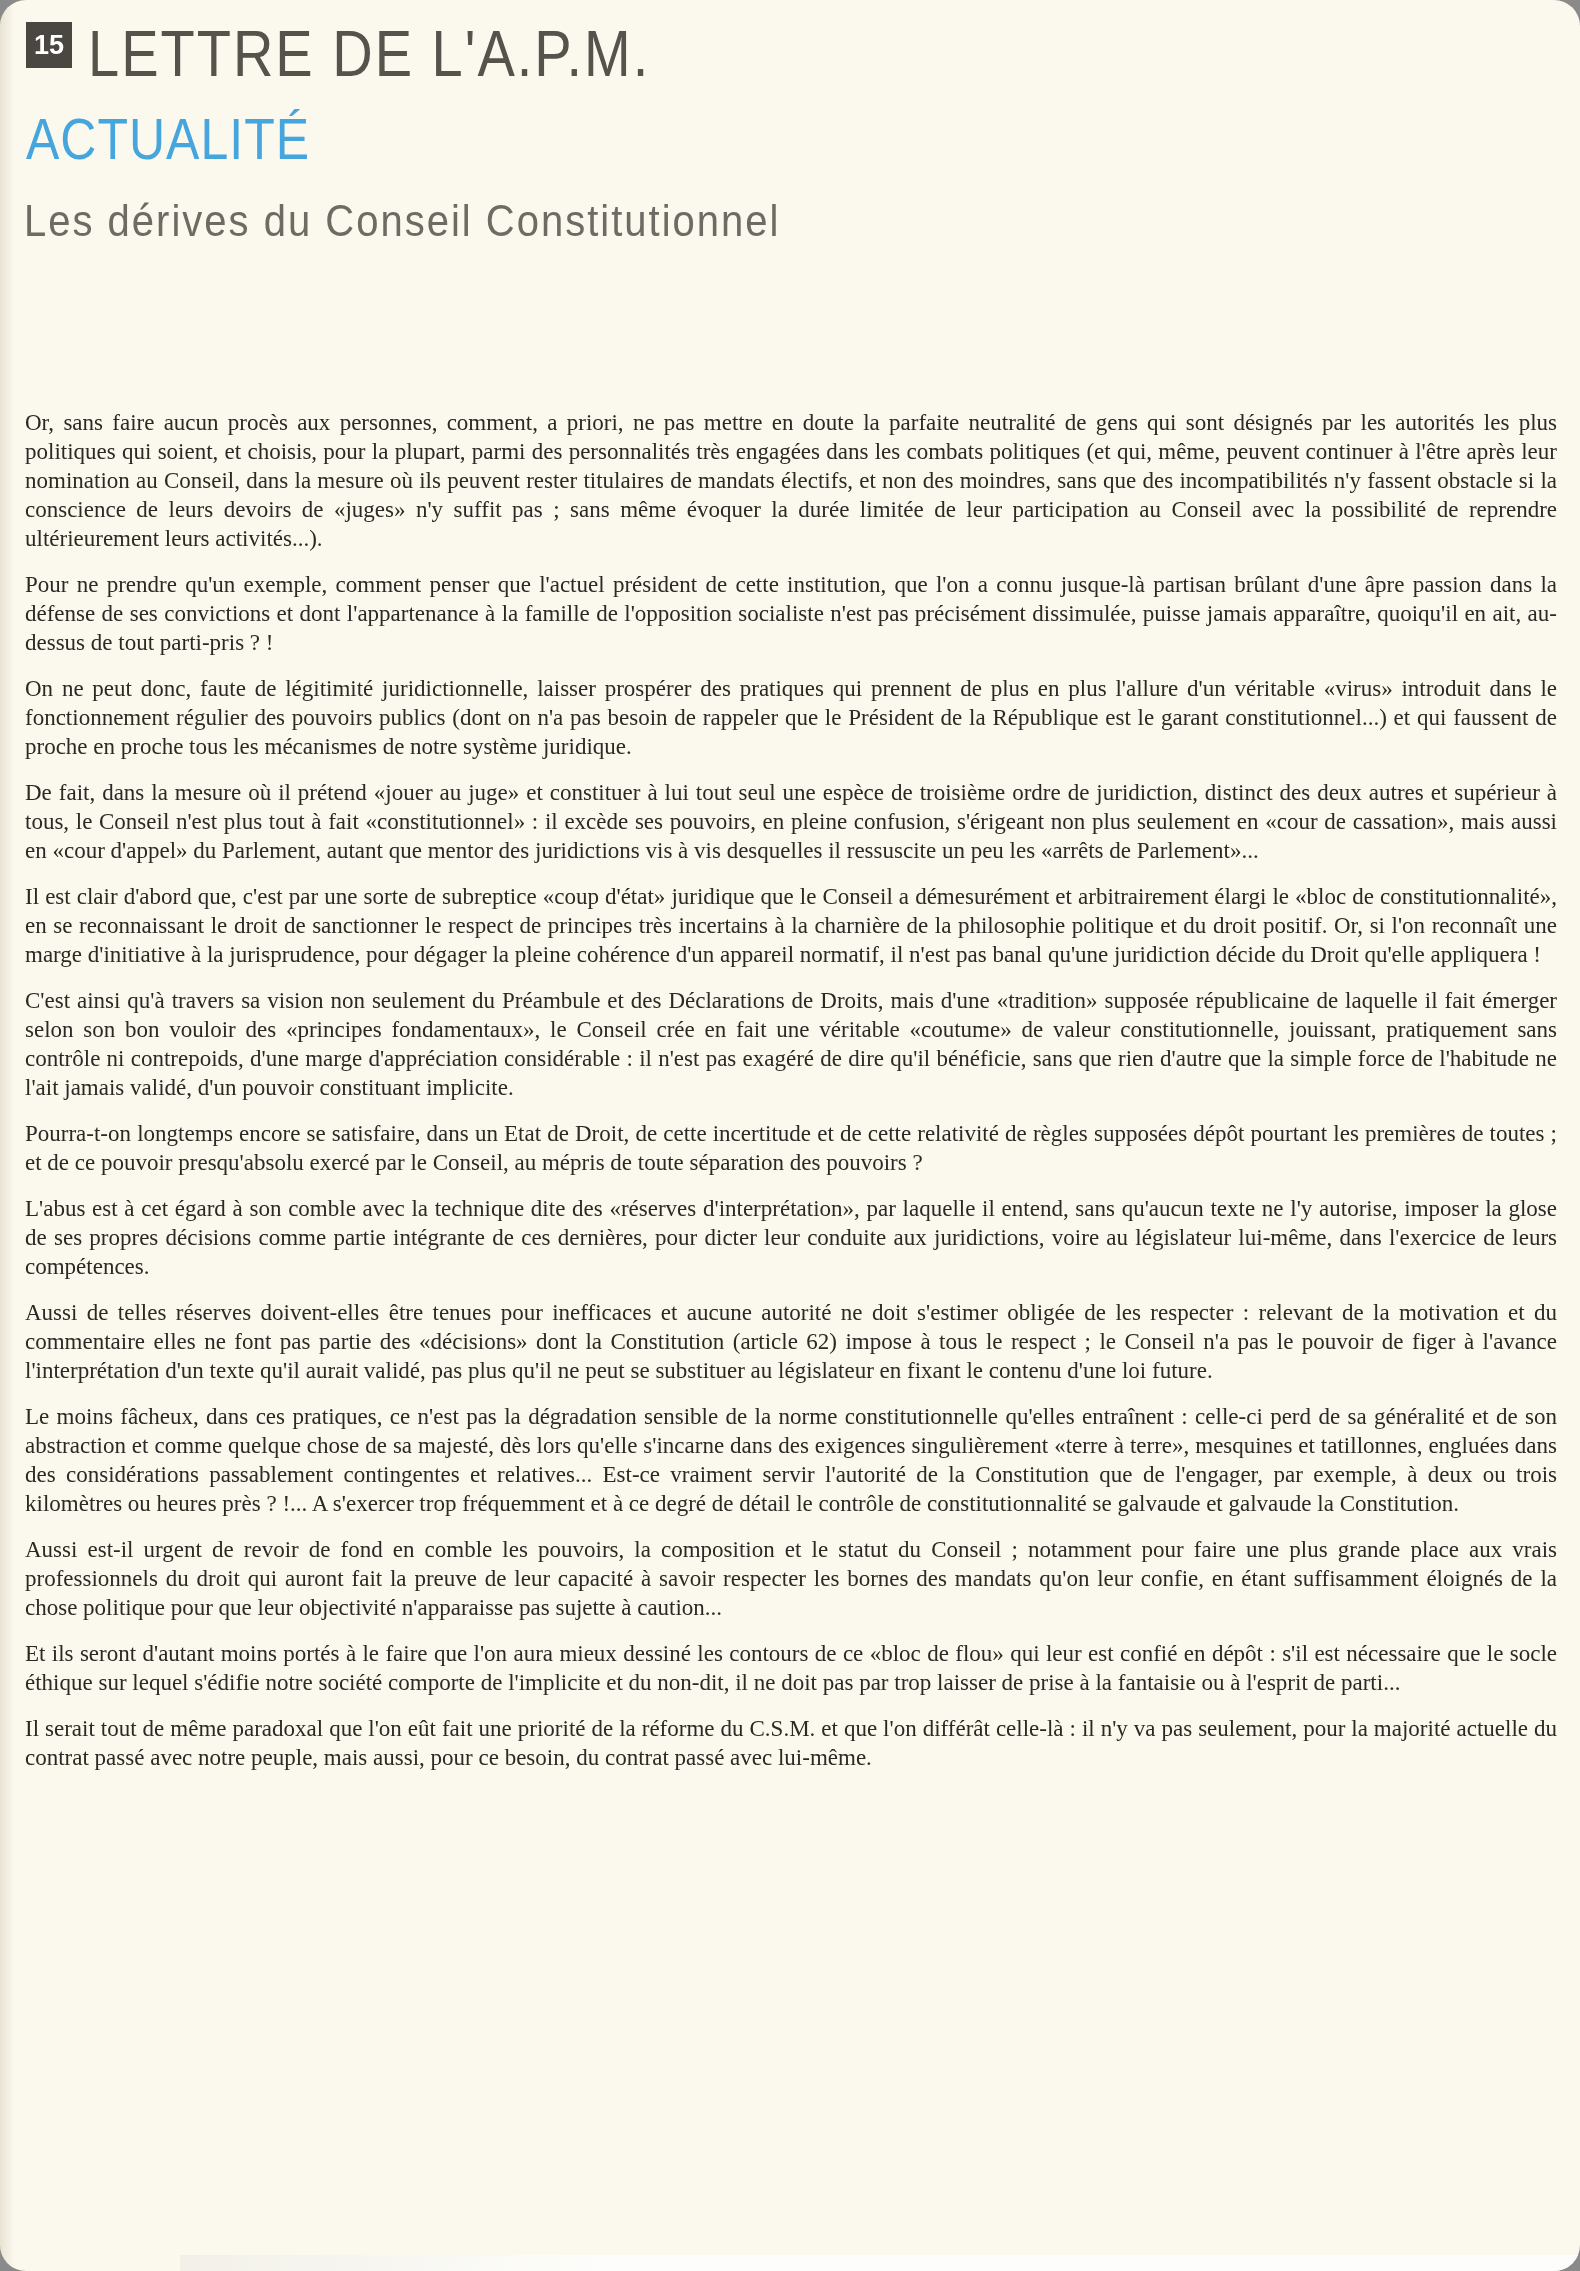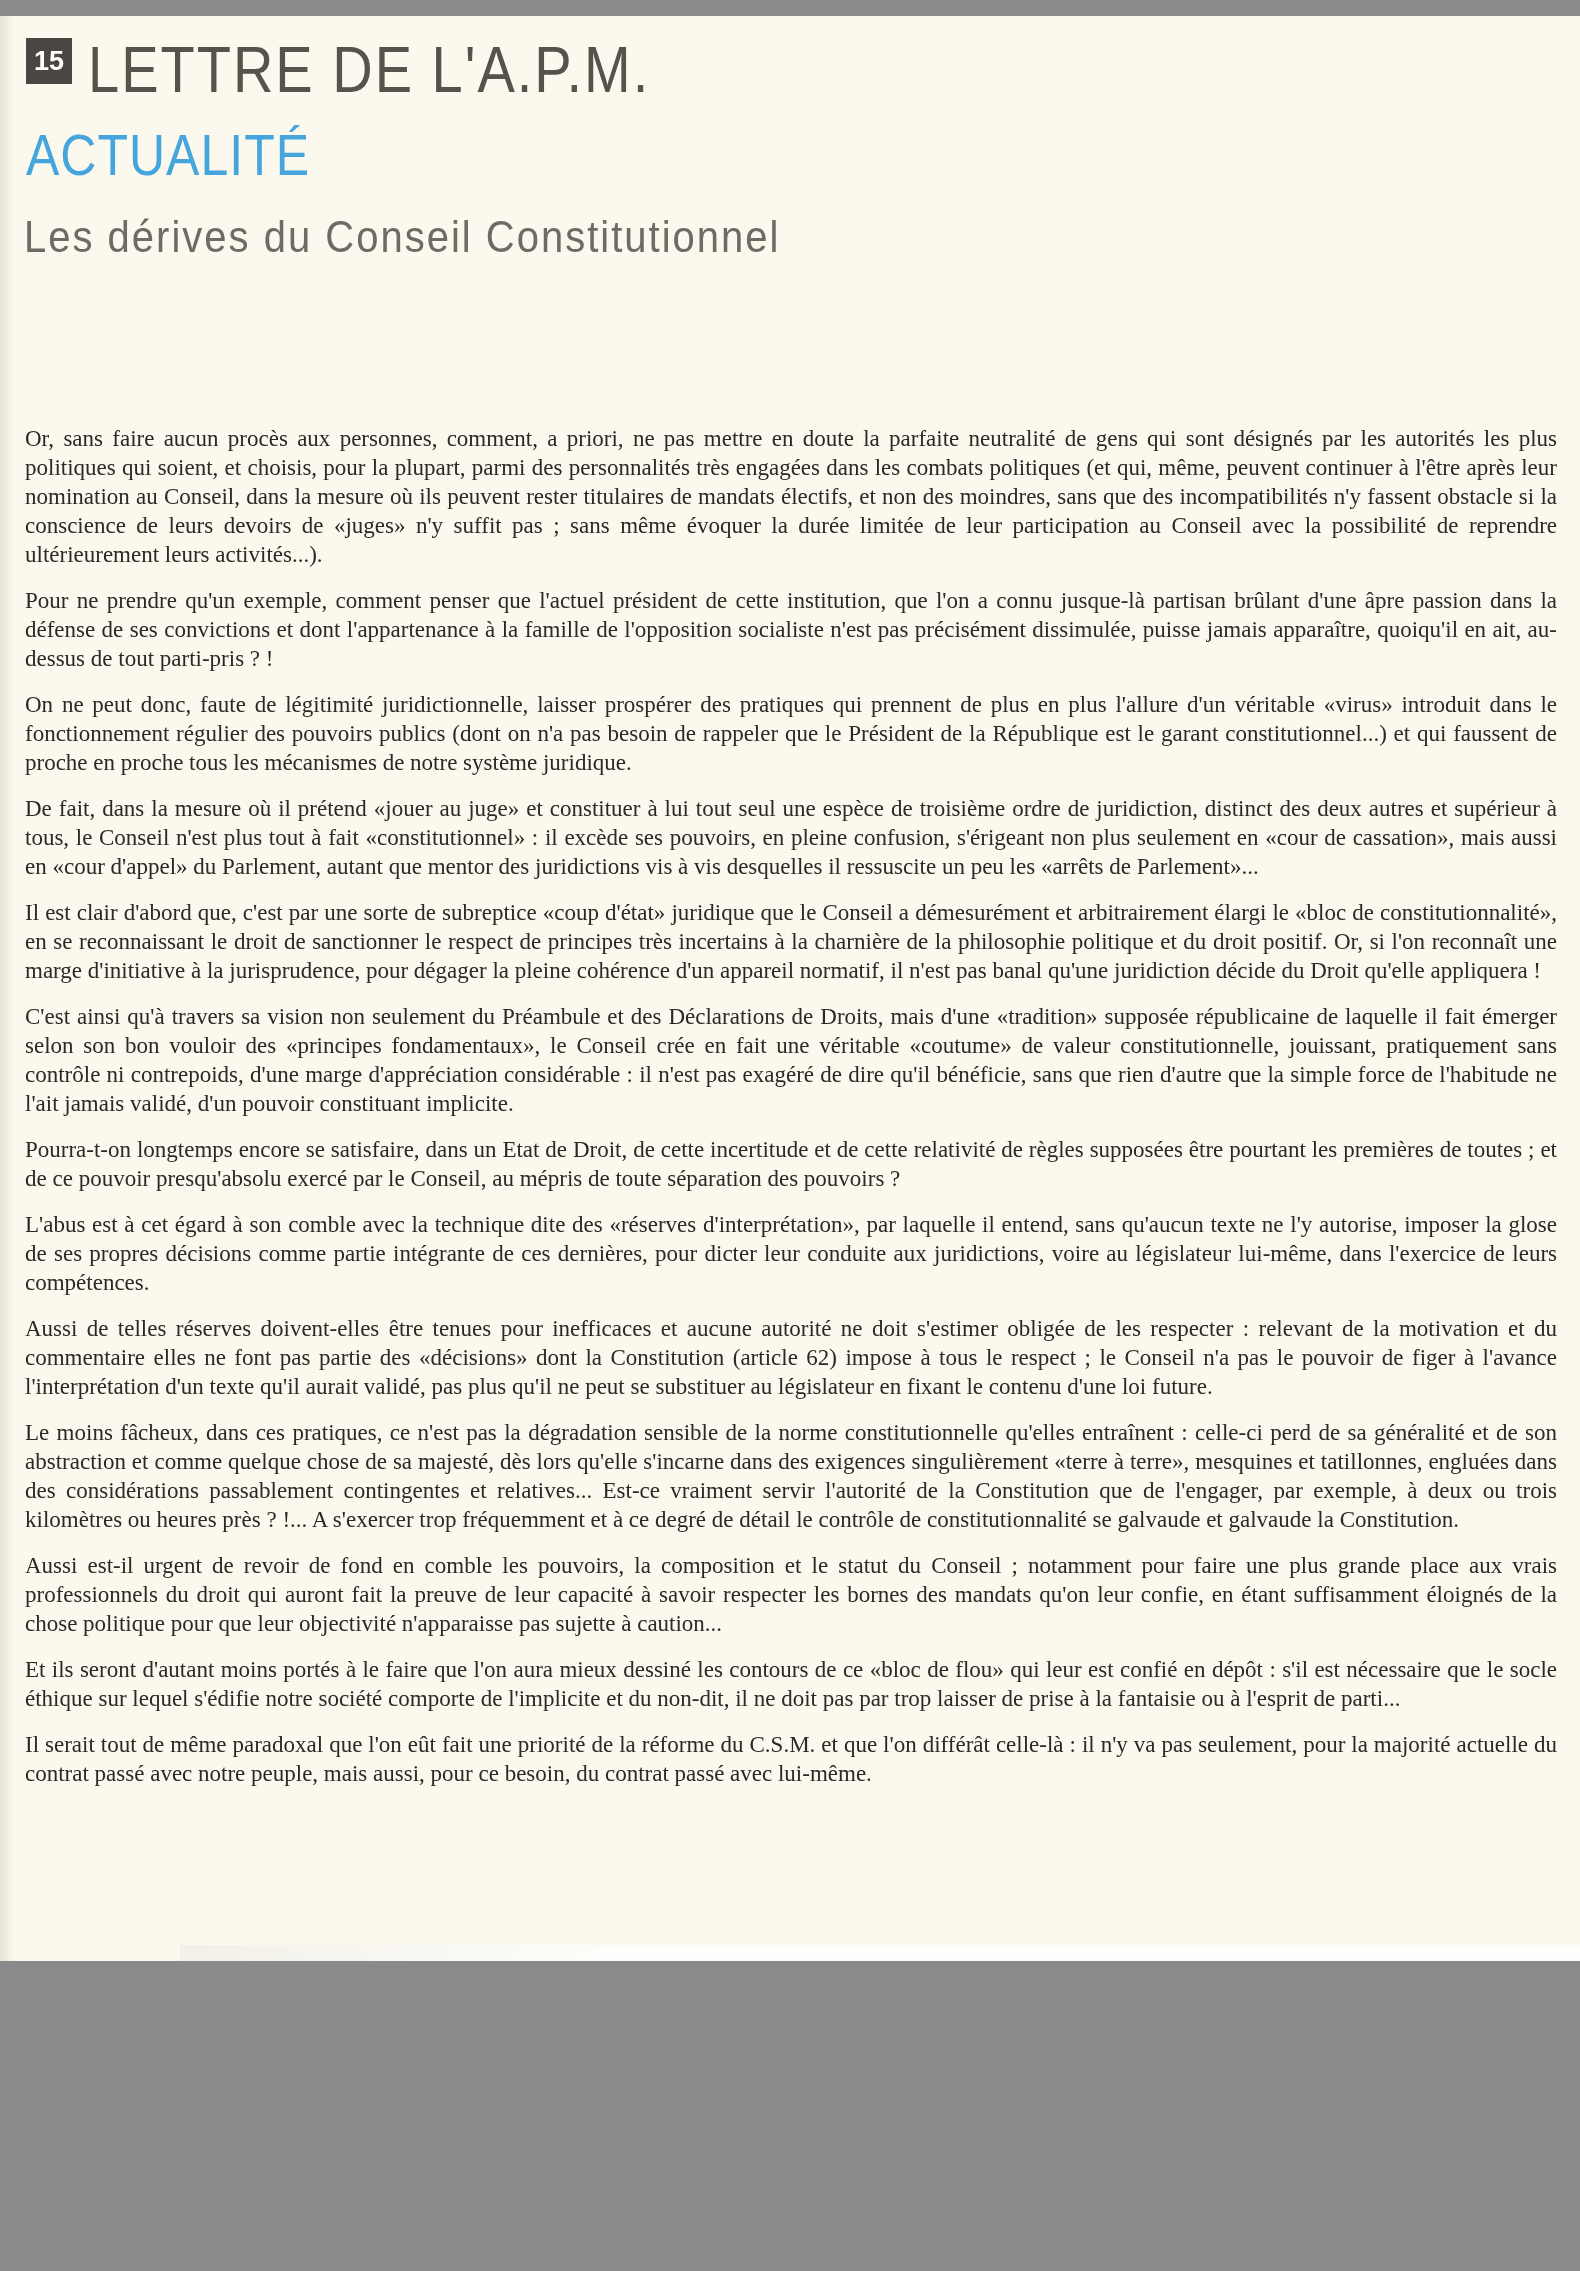--- a/index.html
+++ b/index.html
@@ -1,25 +1,26 @@
 <!DOCTYPE html>
 <html lang="fr"><head>
 <meta charset="utf-8">
 <title>Lettre de l'A.P.M. — Actualité</title>
 <style>
   html, body { margin: 0; padding: 0; }
   body { background: #8a8a8a; }
   .page {
     position: relative;
     width: 1580px;
-    height: 1945px;
-    margin: 16px auto;
+    height: 2271px;
+    margin: 0 auto;
     background: #FBF8EE;
     overflow: hidden;
     box-sizing: border-box;
+    border-radius: 26px;
   }
   
   .scan-shadow-left {
     position: absolute; left: 0; top: 0; bottom: 0; width: 14px;
     background: linear-gradient(to right, rgba(190,178,145,0.30), rgba(190,178,145,0));
     pointer-events: none;
   }
   .scan-strip-bottom {
     position: absolute; left: 180px; right: 0; bottom: 0; height: 16px;
     background: linear-gradient(to right, #F2F0E8, #FDFDFB 30%, #FDFDFB);
@@ -109,21 +110,21 @@
 
   <h3 class="article-title">Les dérives du Conseil Constitutionnel</h3>
 
   <main class="article-body">
     <p>Or, sans faire aucun procès aux personnes, comment, a priori, ne pas mettre en doute la parfaite neutralité de gens qui sont désignés par les autorités les plus politiques qui soient, et choisis, pour la plupart, parmi des personnalités très engagées dans les combats politiques (et qui, même, peuvent continuer à l'être après leur nomination au Conseil, dans la mesure où ils peuvent rester titulaires de mandats électifs, et non des moindres, sans que des incompatibilités n'y fassent obstacle si la conscience de leurs devoirs de «juges» n'y suffit pas ; sans même évoquer la durée limitée de leur participation au Conseil avec la possibilité de reprendre ultérieurement leurs activités...).</p>
     <p>Pour ne prendre qu'un exemple, comment penser que l'actuel président de cette institution, que l'on a connu jusque-là partisan brûlant d'une âpre passion dans la défense de ses convictions et dont l'appartenance à la famille de l'opposition socialiste n'est pas précisément dissimulée, puisse jamais apparaître, quoiqu'il en ait, au-dessus de tout parti-pris ? !</p>
     <p>On ne peut donc, faute de légitimité juridictionnelle, laisser prospérer des pratiques qui prennent de plus en plus l'allure d'un véritable «virus» introduit dans le fonctionnement régulier des pouvoirs publics (dont on n'a pas besoin de rappeler que le Président de la République est le garant constitutionnel...) et qui faussent de proche en proche tous les mécanismes de notre système juridique.</p>
     <p>De fait, dans la mesure où il prétend «jouer au juge» et constituer à lui tout seul une espèce de troisième ordre de juridiction, distinct des deux autres et supérieur à tous, le Conseil n'est plus tout à fait «constitutionnel» : il excède ses pouvoirs, en pleine confusion, s'érigeant non plus seulement en «cour de cassation», mais aussi en «cour d'appel» du Parlement, autant que mentor des juridictions vis à vis desquelles il ressuscite un peu les «arrêts de Parlement»...</p>
     <p>Il est clair d'abord que, c'est par une sorte de subreptice «coup d'état» juridique que le Conseil a démesurément et arbitrairement élargi le «bloc de constitutionnalité», en se reconnaissant le droit de sanctionner le respect de principes très incertains à la charnière de la philosophie politique et du droit positif. Or, si l'on reconnaît une marge d'initiative à la jurisprudence, pour dégager la pleine cohérence d'un appareil normatif, il n'est pas banal qu'une juridiction décide du Droit qu'elle appliquera !</p>
     <p>C'est ainsi qu'à travers sa vision non seulement du Préambule et des Déclarations de Droits, mais d'une «tradition» supposée républicaine de laquelle il fait émerger selon son bon vouloir des «principes fondamentaux», le Conseil crée en fait une véritable «coutume» de valeur constitutionnelle, jouissant, pratiquement sans contrôle ni contrepoids, d'une marge d'appréciation considérable : il n'est pas exagéré de dire qu'il bénéficie, sans que rien d'autre que la simple force de l'habitude ne l'ait jamais validé, d'un pouvoir constituant implicite.</p>
-    <p>Pourra-t-on longtemps encore se satisfaire, dans un Etat de Droit, de cette incertitude et de cette relativité de règles supposées être pourtant les premières de toutes ; et de ce pouvoir presqu'absolu exercé par le Conseil, au mépris de toute séparation des pouvoirs ?</p>
+    <p>Pourra-t-on longtemps encore se satisfaire, dans un Etat de Droit, de cette incertitude et de cette relativité de règles supposées dépôt pourtant les premières de toutes ; et de ce pouvoir presqu'absolu exercé par le Conseil, au mépris de toute séparation des pouvoirs ?</p>
     <p>L'abus est à cet égard à son comble avec la technique dite des «réserves d'interprétation», par laquelle il entend, sans qu'aucun texte ne l'y autorise, imposer la glose de ses propres décisions comme partie intégrante de ces dernières, pour dicter leur conduite aux juridictions, voire au législateur lui-même, dans l'exercice de leurs compétences.</p>
     <p>Aussi de telles réserves doivent-elles être tenues pour inefficaces et aucune autorité ne doit s'estimer obligée de les respecter : relevant de la motivation et du commentaire elles ne font pas partie des «décisions» dont la Constitution (article 62) impose à tous le respect ; le Conseil n'a pas le pouvoir de figer à l'avance l'interprétation d'un texte qu'il aurait validé, pas plus qu'il ne peut se substituer au législateur en fixant le contenu d'une loi future.</p>
     <p>Le moins fâcheux, dans ces pratiques, ce n'est pas la dégradation sensible de la norme constitutionnelle qu'elles entraînent : celle-ci perd de sa généralité et de son abstraction et comme quelque chose de sa majesté, dès lors qu'elle s'incarne dans des exigences singulièrement «terre à terre», mesquines et tatillonnes, engluées dans des considérations passablement contingentes et relatives... Est-ce vraiment servir l'autorité de la Constitution que de l'engager, par exemple, à deux ou trois kilomètres ou heures près ? !... A s'exercer trop fréquemment et à ce degré de détail le contrôle de constitutionnalité se galvaude et galvaude la Constitution.</p>
     <p>Aussi est-il urgent de revoir de fond en comble les pouvoirs, la composition et le statut du Conseil ; notamment pour faire une plus grande place aux vrais professionnels du droit qui auront fait la preuve de leur capacité à savoir respecter les bornes des mandats qu'on leur confie, en étant suffisamment éloignés de la chose politique pour que leur objectivité n'apparaisse pas sujette à caution...</p>
     <p>Et ils seront d'autant moins portés à le faire que l'on aura mieux dessiné les contours de ce «bloc de flou» qui leur est confié en dépôt : s'il est nécessaire que le socle éthique sur lequel s'édifie notre société comporte de l'implicite et du non-dit, il ne doit pas par trop laisser de prise à la fantaisie ou à l'esprit de parti...</p>
     <p>Il serait tout de même paradoxal que l'on eût fait une priorité de la réforme du C.S.M. et que l'on différât celle-là : il n'y va pas seulement, pour la majorité actuelle du contrat passé avec notre peuple, mais aussi, pour ce besoin, du contrat passé avec lui-même.</p>
 
   </main>
 
   <div class="scan-shadow-left"></div>

